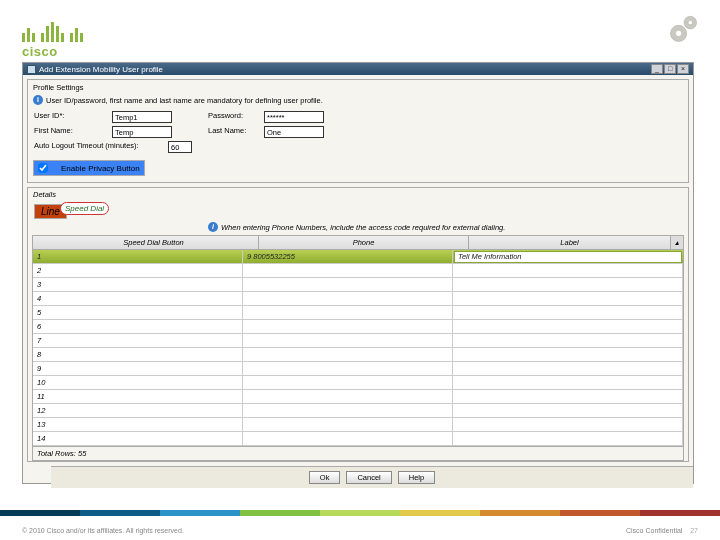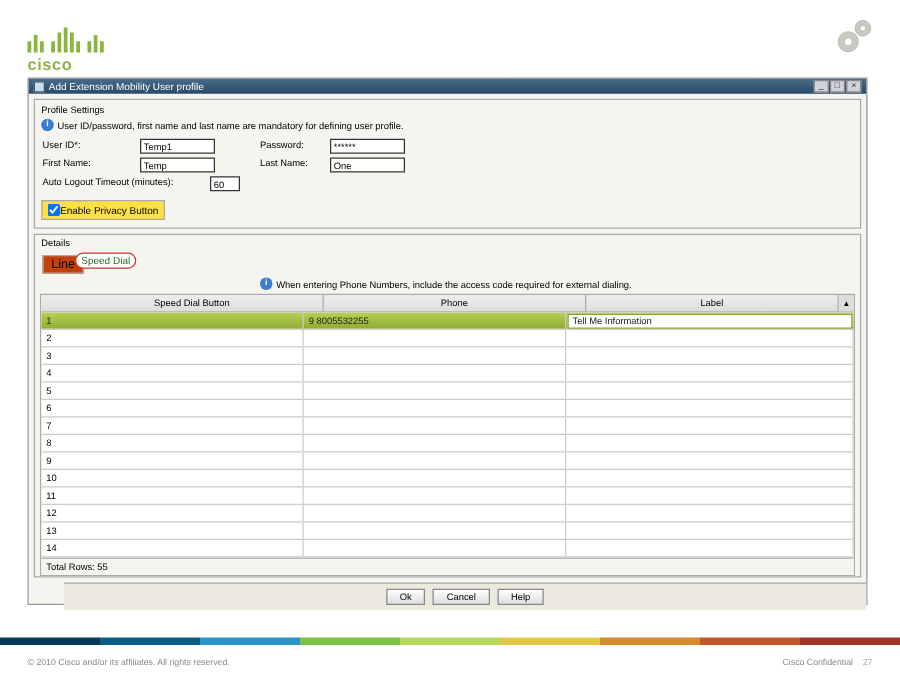--- a/index.html
+++ b/index.html
@@ -40,24 +40,24 @@
   .section-title { font-size: 7.5px; margin-bottom: 3px; }
   .hint-row { display: flex; align-items: center; gap: 3px; font-size: 7.5px; margin: 2px 0 6px 0; }
   .info-icon { width: 10px; height: 10px; border-radius: 50%; background: #3a7ccf; color: #fff; font-size: 7px; text-align: center; line-height: 10px; font-weight: bold; }
   .form-row { display: flex; align-items: flex-start; gap: 6px; margin: 3px 1px; font-size: 7.5px; }
   .form-row label { min-width: 72px; }
   .form-row input[type="text"], .form-row input[type="password"] {
     border: 1px solid #333; font-size: 7.5px; height: 12px; padding: 0 2px; background: #fff;
   }
   .input-sm { width: 60px; }
   .input-xs { width: 24px; }
-  .check-row { margin-top: 4px; border: 1px solid #aaa; display: inline-flex; align-items: center; gap: 0; padding: 2px 4px; background: #fde047; }
+  .check-row { margin-top: 4px; border: 1px solid #aaa; display: inline-flex; align-items: center; gap: 13px; padding: 2px 4px; background: #3b82f6; }
   .check-row input { width: 10px; height: 10px; }
   
-  .details { flex: 1; margin: 0 4px 4px 4px; border: 1px solid #aaa; background: #f6f4ee; display: flex; flex-direction: column; }
+  .details { flex: 1; margin: 0 4px 4px 4px; border: 1px solid #aaa; background: #f6f4ee; display: flex; flex-direction: column; font-style: italic; }
   .details-title { font-size: 7.5px; padding: 2px 5px 0 5px; }
   .tab-row { position: relative; height: 18px; margin: 3px 0 0 6px; }
   .tab { position: absolute; top: 2px; left: 0; border: 1px solid #aaa; background: #c2410c; padding: 1px 6px; font-size: 10px; }
   .tab-active { position: absolute; top: 0; left: 26px; border: 1px solid #c33; border-radius: 7px; padding: 1px 4px; font-size: 8px; color: #276e27; background: #fff; z-index: 2; }
   .tab-hint { display: flex; align-items: center; gap: 3px; font-size: 7.5px; margin: 2px 0 3px 180px; }
   
   .table-wrap { flex: 1; margin: 0 4px; border: 1px solid #aaa; background: #fff; display: flex; flex-direction: column; overflow: hidden; }
   .thead { display: flex; background: linear-gradient(#eee,#ddd); border-bottom: 1px solid #aaa; font-size: 7.5px; padding-left: 16px; }
   .th { padding: 2px 4px; border-right: 1px solid #aaa; text-align: center; }
   .col-btn { width: 210px; }

